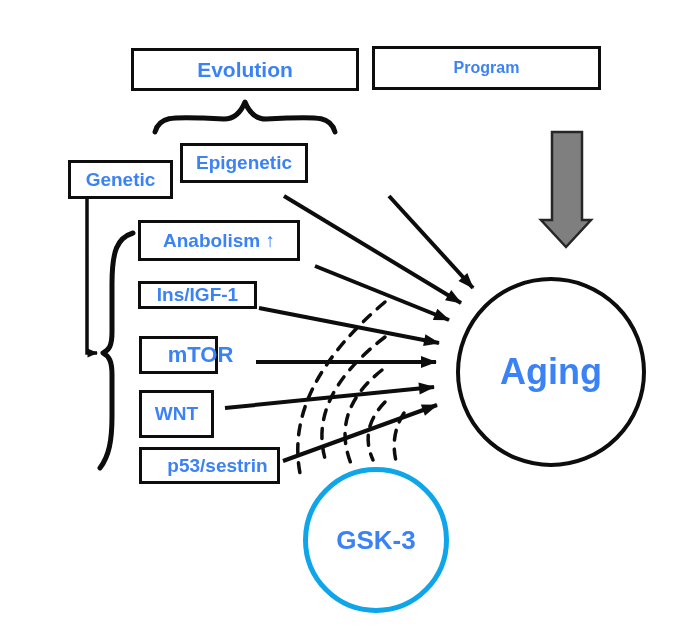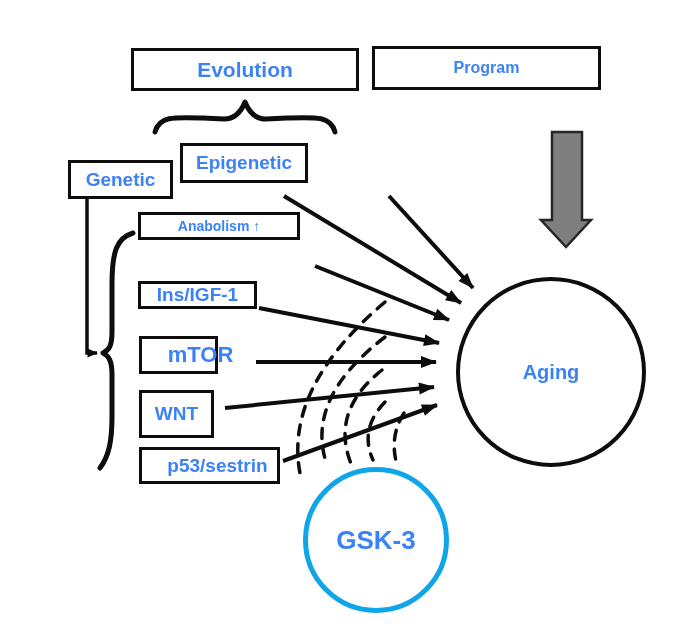--- a/index.html
+++ b/index.html
@@ -83,36 +83,36 @@
     <span>Program</span>
   </div>
 
   <div class="box" style="left:68px;top:144px;width:105px;height:39px;font-size:19px;margin-top:16px;">
     <span>Genetic</span>
   </div>
   <div class="box" style="left:180px;top:143px;width:128px;height:40px;font-size:19px;">
     <span>Epigenetic</span>
   </div>
 
-  <div class="box" style="left:138px;top:212px;width:162px;height:28px;font-size:14px;">
+  <div class="box" style="left:138px;top:220px;width:162px;height:41px;font-size:19px;">
     <span>Anabolism ↑</span>
   </div>
   <div class="box" style="left:138px;top:281px;width:119px;height:28px;font-size:19px;">
     <span>Ins/IGF-1</span>
   </div>
   <div class="box" style="left:139px;top:336px;width:79px;height:38px;font-size:22px;padding-left:44px;">
     <span>mTOR</span>
   </div>
   <div class="box" style="left:139px;top:390px;width:75px;height:48px;font-size:19px;">
     <span>WNT</span>
   </div>
   <div class="box" style="left:139px;top:447px;width:141px;height:37px;font-size:19px;padding-left:16px;">
     <span>p53/sestrin</span>
   </div>
 
-  <div class="circle aging" style="left:456px;top:277px;width:190px;height:190px;font-size:20px;">
+  <div class="circle aging" style="left:456px;top:277px;width:190px;height:190px;font-size:36px;">
     <span>Aging</span>
   </div>
   <div class="circle gsk3" style="left:303px;top:467px;width:146px;height:146px;font-size:26px;">
     <span>GSK-3</span>
   </div>
 
 </div>
 
 </body></html>

